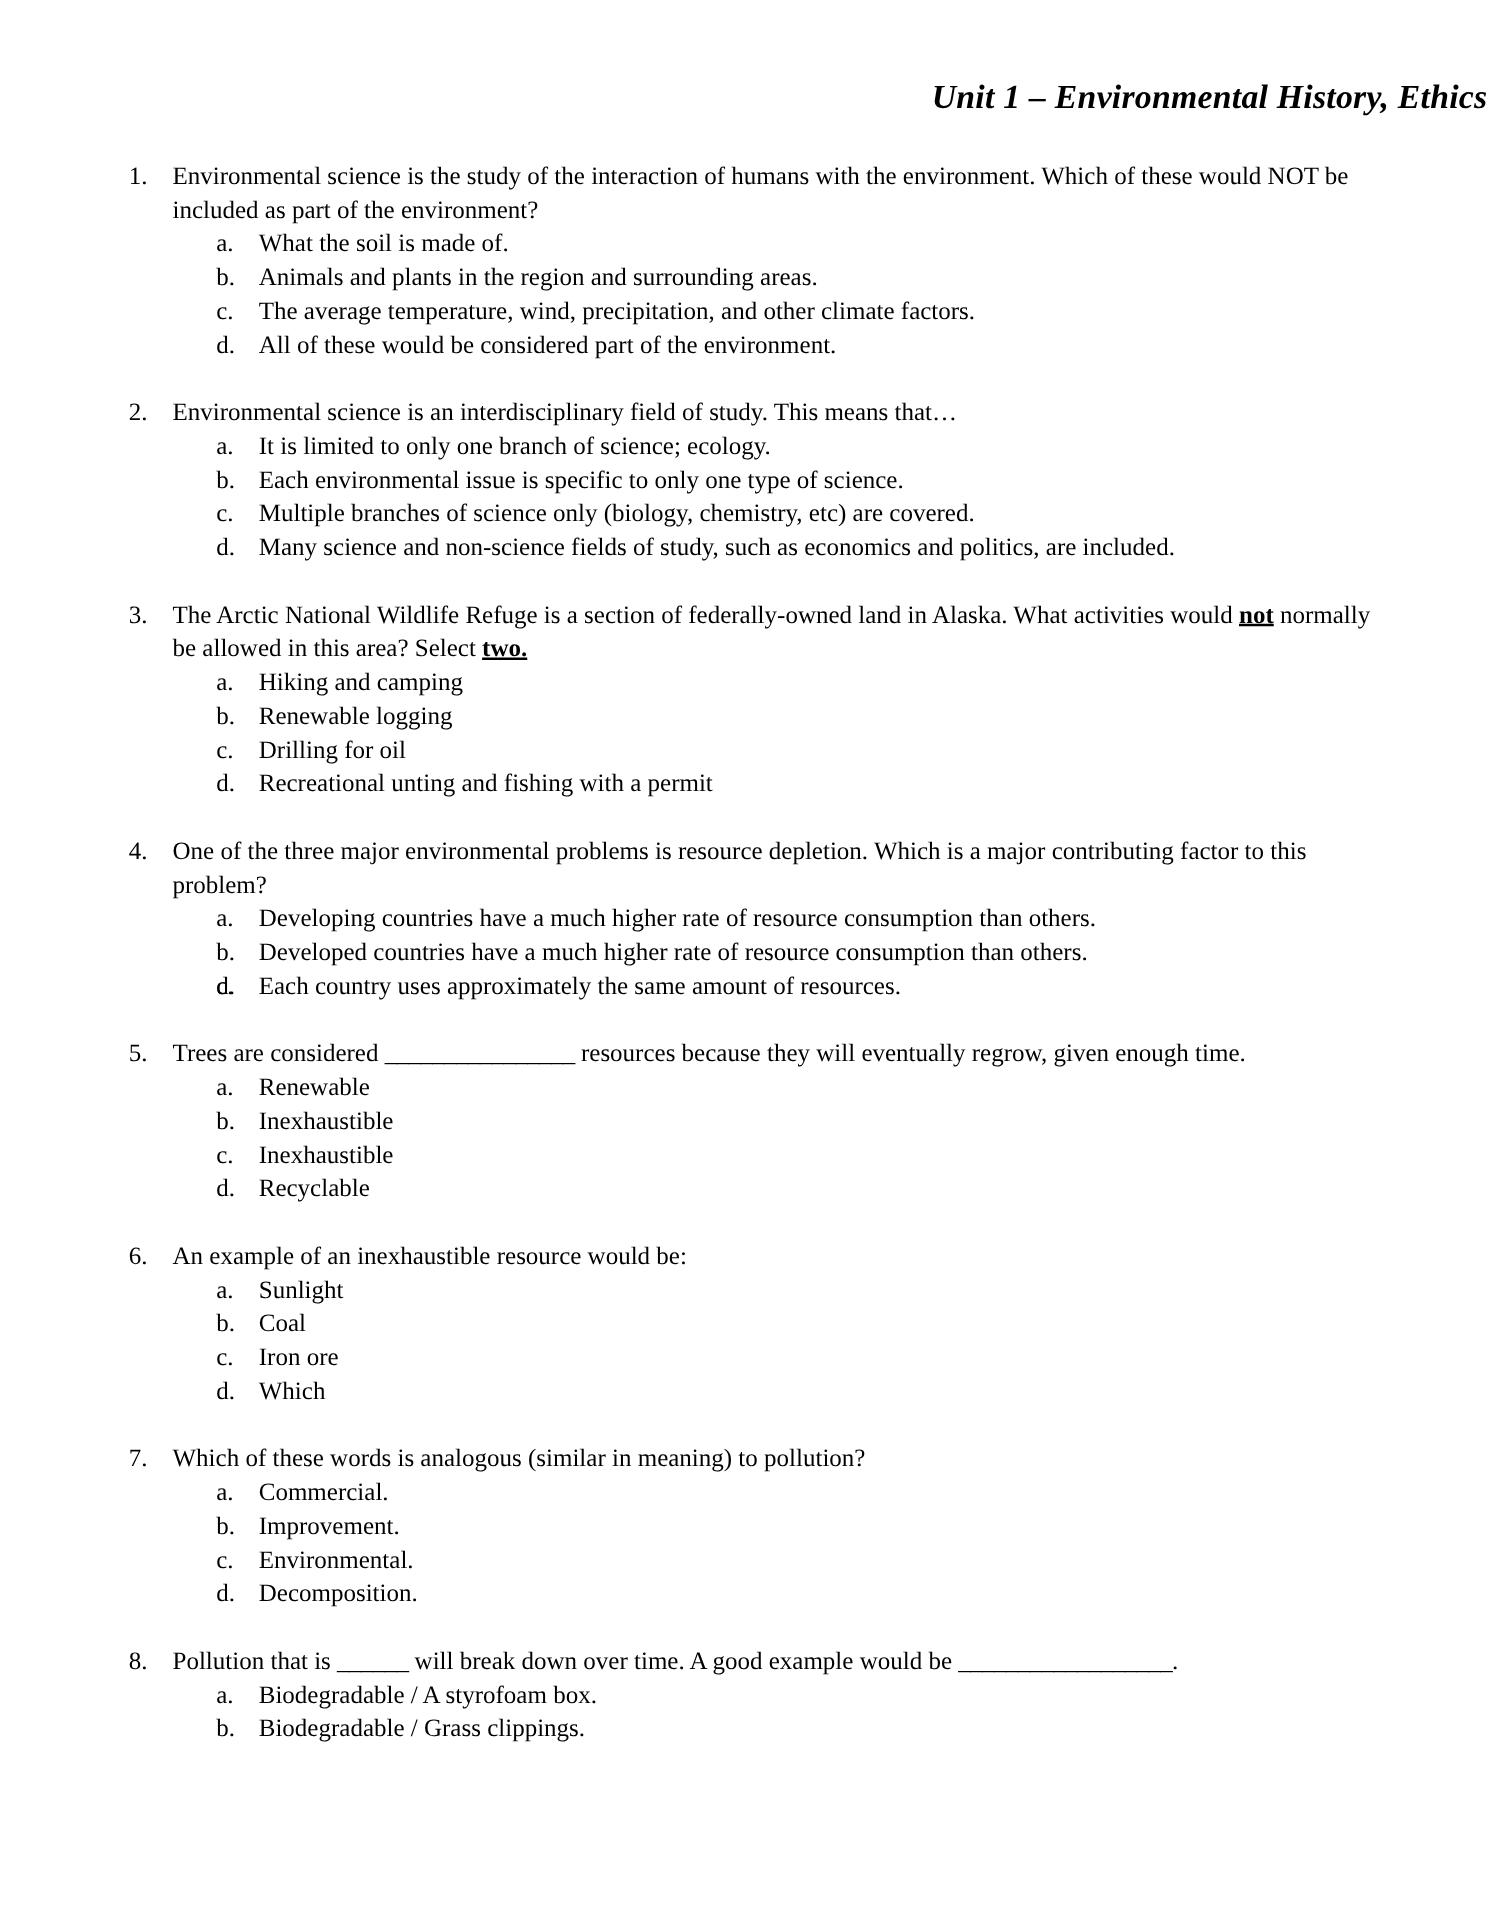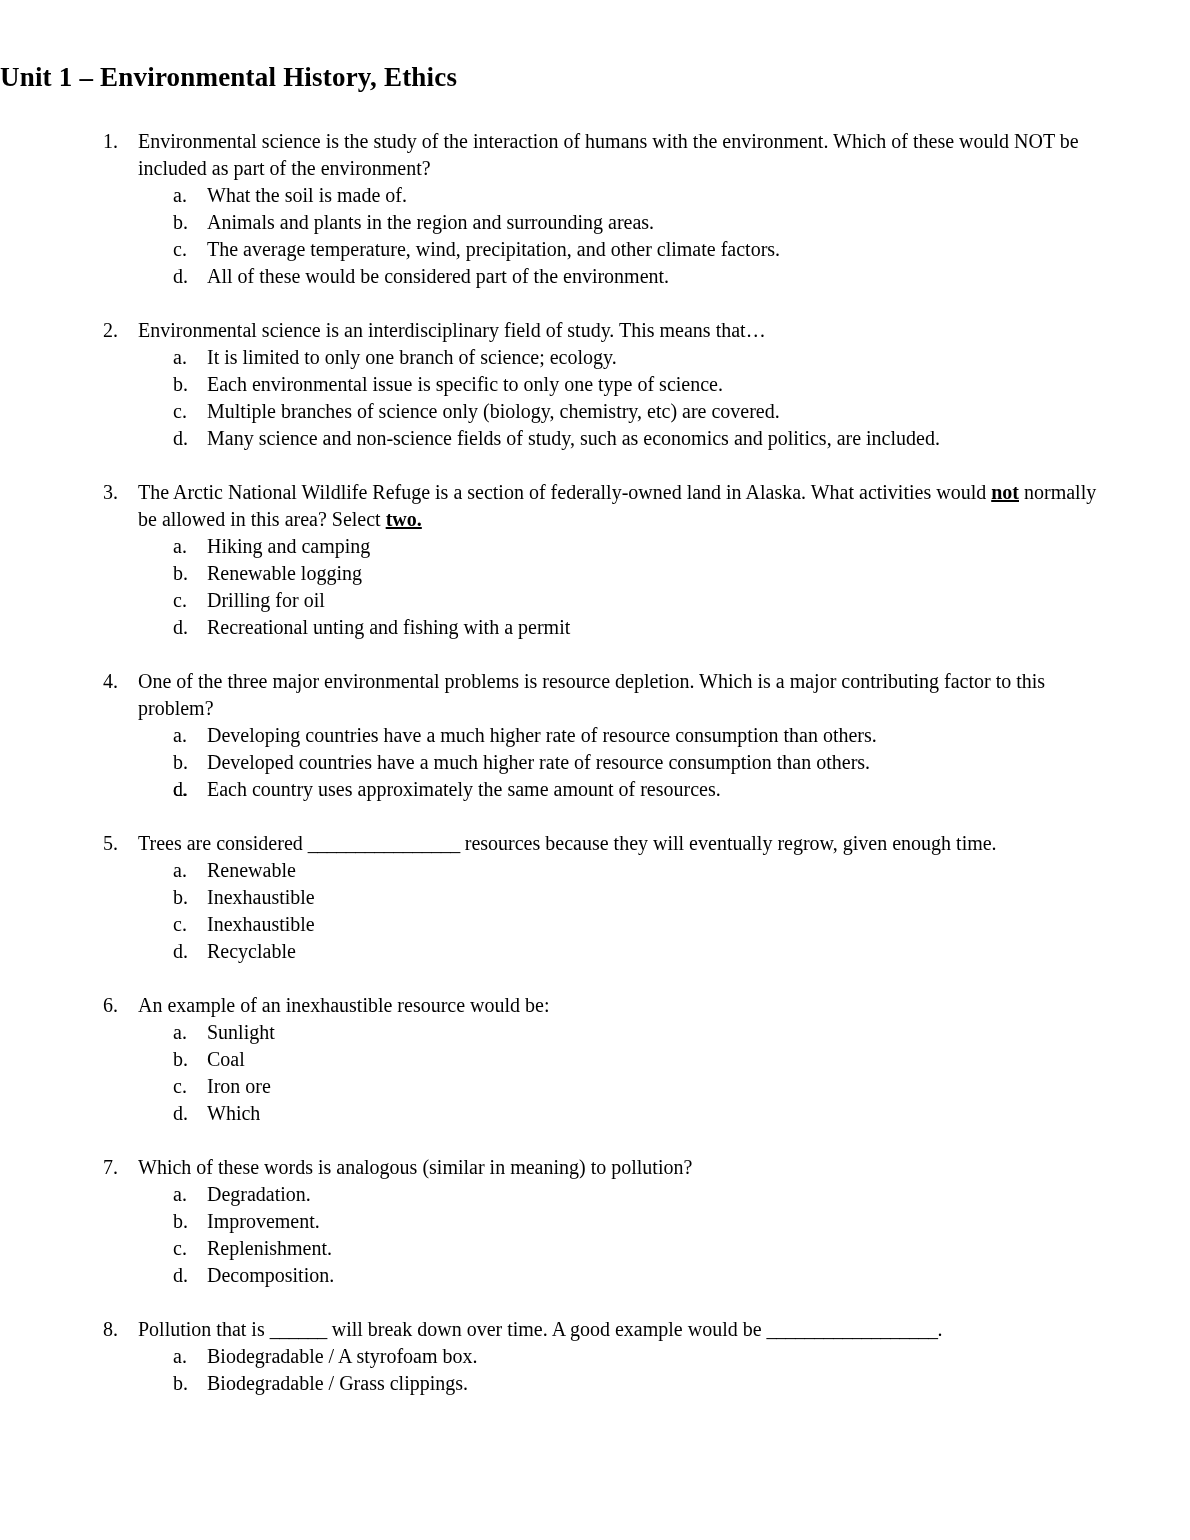--- a/index.html
+++ b/index.html
@@ -14,24 +14,25 @@
     background: #ffffff;
     overflow: hidden;
     font-family: "Liberation Serif", "DejaVu Serif", serif;
     color: #000000;
   }
   .doc-title {
     position: absolute;
     top: 62px;
     left: 0;
     width: 1190px;
-    text-align: left;
+    text-align: right;
     font-size: 27px;
     font-weight: bold;
     letter-spacing: 0.2px;
+    font-style: italic;
   }
   .questions {
     position: absolute;
     top: 128px;
     left: 0;
     width: 1190px;
   }
   .question-block {
     position: relative;
     margin-bottom: 27px;
@@ -162,23 +163,23 @@
           <li class="option"><span class="opt-letter">c.</span><span>Iron ore</span></li>
           <li class="option"><span class="opt-letter">d.</span><span>Which</span></li>
         </ul>
       </div>
       <div class="question-block">
         <div class="q-row">
           <span class="q-num">7.</span>
           <span class="q-text"><span>Which of these words is analogous (similar in meaning) to pollution?</span></span>
         </div>
         <ul class="options">
-          <li class="option"><span class="opt-letter">a.</span><span>Degradation.</span></li>
+          <li class="option"><span class="opt-letter">a.</span><span>Commercial.</span></li>
           <li class="option"><span class="opt-letter">b.</span><span>Improvement.</span></li>
-          <li class="option"><span class="opt-letter">c.</span><span>Replenishment.</span></li>
+          <li class="option"><span class="opt-letter">c.</span><span>Environmental.</span></li>
           <li class="option"><span class="opt-letter">d.</span><span>Decomposition.</span></li>
         </ul>
       </div>
       <div class="question-block">
         <div class="q-row">
           <span class="q-num">8.</span>
           <span class="q-text"><span>Pollution that is </span><span class="blank">______</span><span> will break down over time.  A good example would be </span><span class="blank">__________________</span><span>.</span></span>
         </div>
         <ul class="options">
           <li class="option"><span class="opt-letter">a.</span><span>Biodegradable / A styrofoam box.</span></li>

